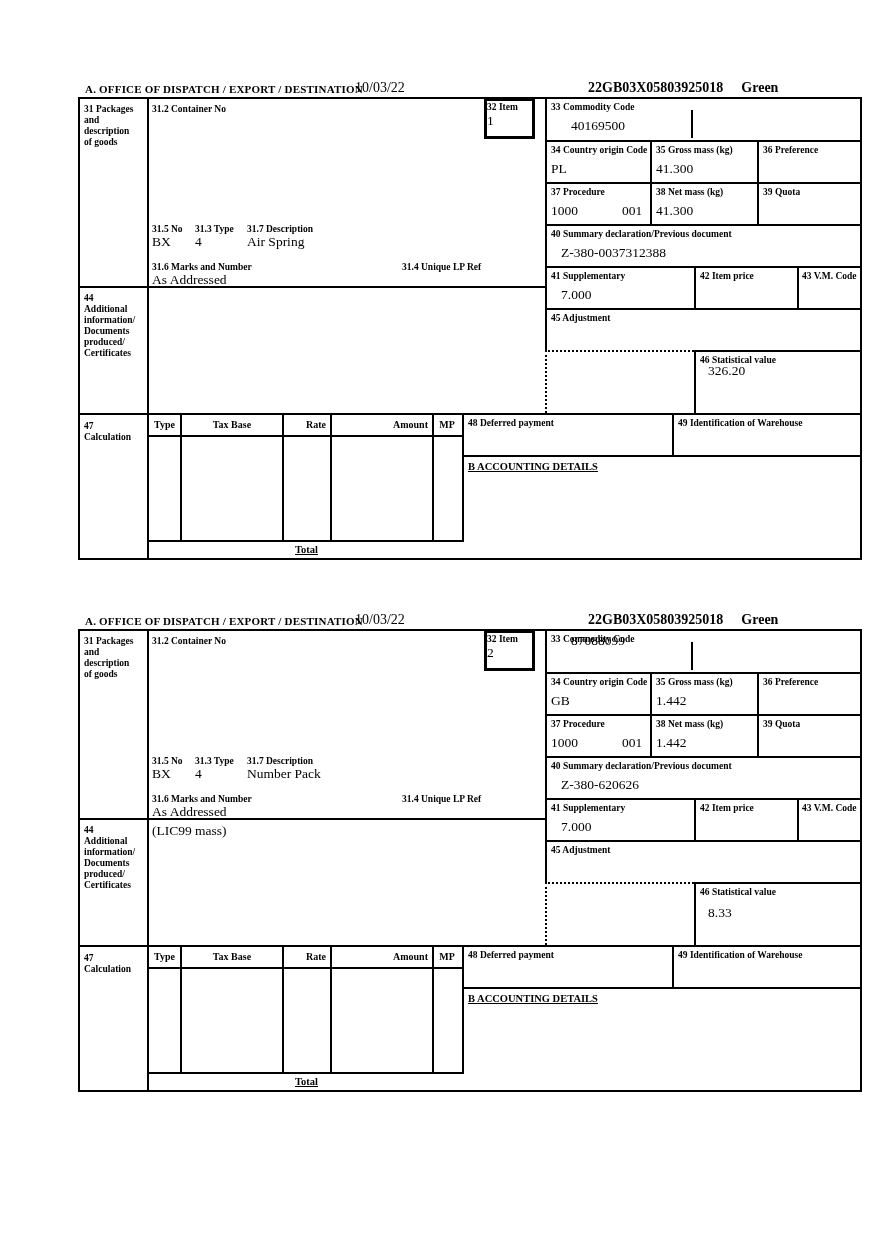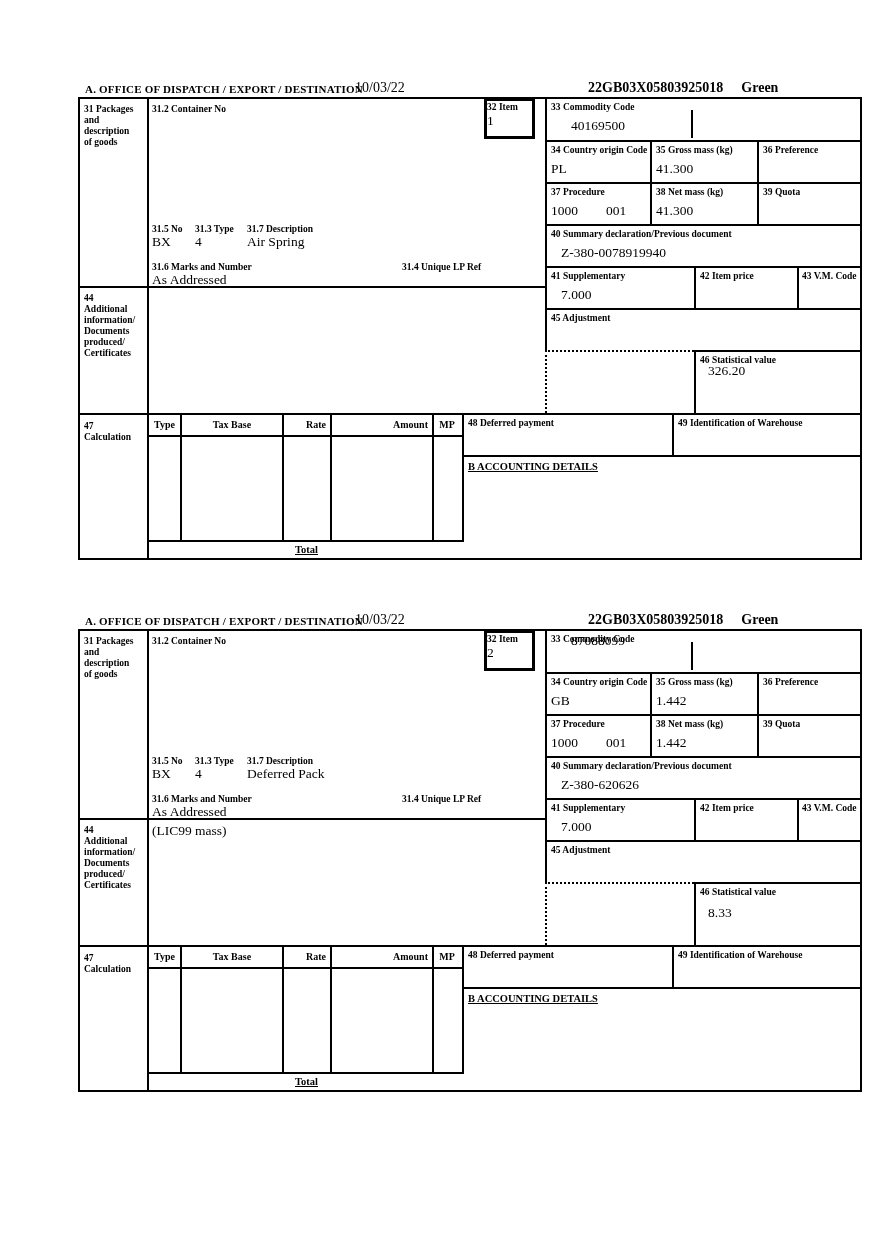--- a/index.html
+++ b/index.html
@@ -15,21 +15,21 @@
   
   .hl,.vl,.hd,.vd{position:absolute;}
   .hl{height:2px;background:#000;}
   .vl{width:2px;background:#000;}
   .hd{height:0;border-top:2px dotted #000;}
   .vd{width:0;border-left:2px dotted #000;}
   
   .lb{position:absolute;font-size:9.5px;font-weight:bold;line-height:11px;white-space:nowrap;}
   .lbw{white-space:pre-line;}
   .val{position:absolute;font-size:13.5px;line-height:15px;white-space:nowrap;}
-  .proc{display:flex;gap:28px;}
+  .proc{display:flex;gap:44px;}
   .colh{position:absolute;font-size:10px;font-weight:bold;top:320px;}
   .b32{position:absolute;left:404px;top:0;width:51px;height:40px;border:3px solid #000;border-top-width:2px;box-sizing:border-box;}
   .sec{position:absolute;font-size:10.5px;font-weight:bold;white-space:nowrap;text-decoration:underline;}
 </style>
 </head>
 <body>
 
 <div class="page" id="page">
   <section class="form" style="top: 80px;">
     <div class="office">A.  OFFICE OF DISPATCH / EXPORT / DESTINATION</div>
@@ -106,21 +106,21 @@
       <div class="lb" style="left:683px;top:46px">36 Preference</div>
       <div class="lb" style="left:471px;top:88px">37 Procedure</div>
       <div class="val proc" style="left:471px;top:104px">
         <span>1000</span>
         <span>001</span>
       </div>
       <div class="lb" style="left:576px;top:88px">38 Net mass (kg)</div>
       <div class="val" style="left:576px;top:104px">41.300</div>
       <div class="lb" style="left:683px;top:88px">39 Quota</div>
       <div class="lb" style="left:471px;top:130px">40 Summary declaration/Previous document</div>
-      <div class="val" style="left:481px;top:146px">Z-380-0078919940</div>
+      <div class="val" style="left:481px;top:146px">Z-380-0037312388</div>
       <div class="lb" style="left:471px;top:172px">41 Supplementary</div>
       <div class="val" style="left:481px;top:188px">7.000</div>
       <div class="lb" style="left:620px;top:172px">42 Item price</div>
       <div class="lb" style="left:722px;top:172px">43 V.M. Code</div>
       <div class="lb" style="left:471px;top:214px">45 Adjustment</div>
       <div class="lb" style="left:620px;top:256px">46 Statistical value</div>
       <div class="val" style="left:628px;top:264px">326.20</div>
 
       <div class="lb" style="left:388px;top:319px">48 Deferred payment</div>
       <div class="lb" style="left:598px;top:319px">49 Identification of Warehouse</div>
@@ -188,21 +188,21 @@
 Calculation</div>
 
       <div class="lb" style="left:72px;top:5px">31.2 Container No</div>
       <div class="lb" style="left:407px;top:3px">32 Item</div>
       <div class="val" style="left:407px;top:14px">2</div>
       <div class="lb" style="left:72px;top:125px">31.5 No</div>
       <div class="lb" style="left:115px;top:125px">31.3 Type</div>
       <div class="lb" style="left:167px;top:125px">31.7 Description</div>
       <div class="val" style="left:72px;top:135px">BX</div>
       <div class="val" style="left:115px;top:135px">4</div>
-      <div class="val" style="left:167px;top:135px">Deferred Pack</div>
+      <div class="val" style="left:167px;top:135px">Number Pack</div>
       <div class="lb" style="left:72px;top:163px">31.6 Marks and Number</div>
       <div class="lb" style="left:322px;top:163px">31.4 Unique LP Ref</div>
       <div class="val" style="left:72px;top:173px">As Addressed</div>
       <div class="val" style="left:72px;top:192px">(LIC99 mass)</div>
 
       <div class="lb" style="left:471px;top:3px">33 Commodity Code</div>
       <div class="val" style="left:491px;top:2px">87088099</div>
       <div class="lb" style="left:471px;top:46px">34 Country origin Code</div>
       <div class="val" style="left:471px;top:62px">GB</div>
       <div class="lb" style="left:576px;top:46px">35 Gross mass (kg)</div>

